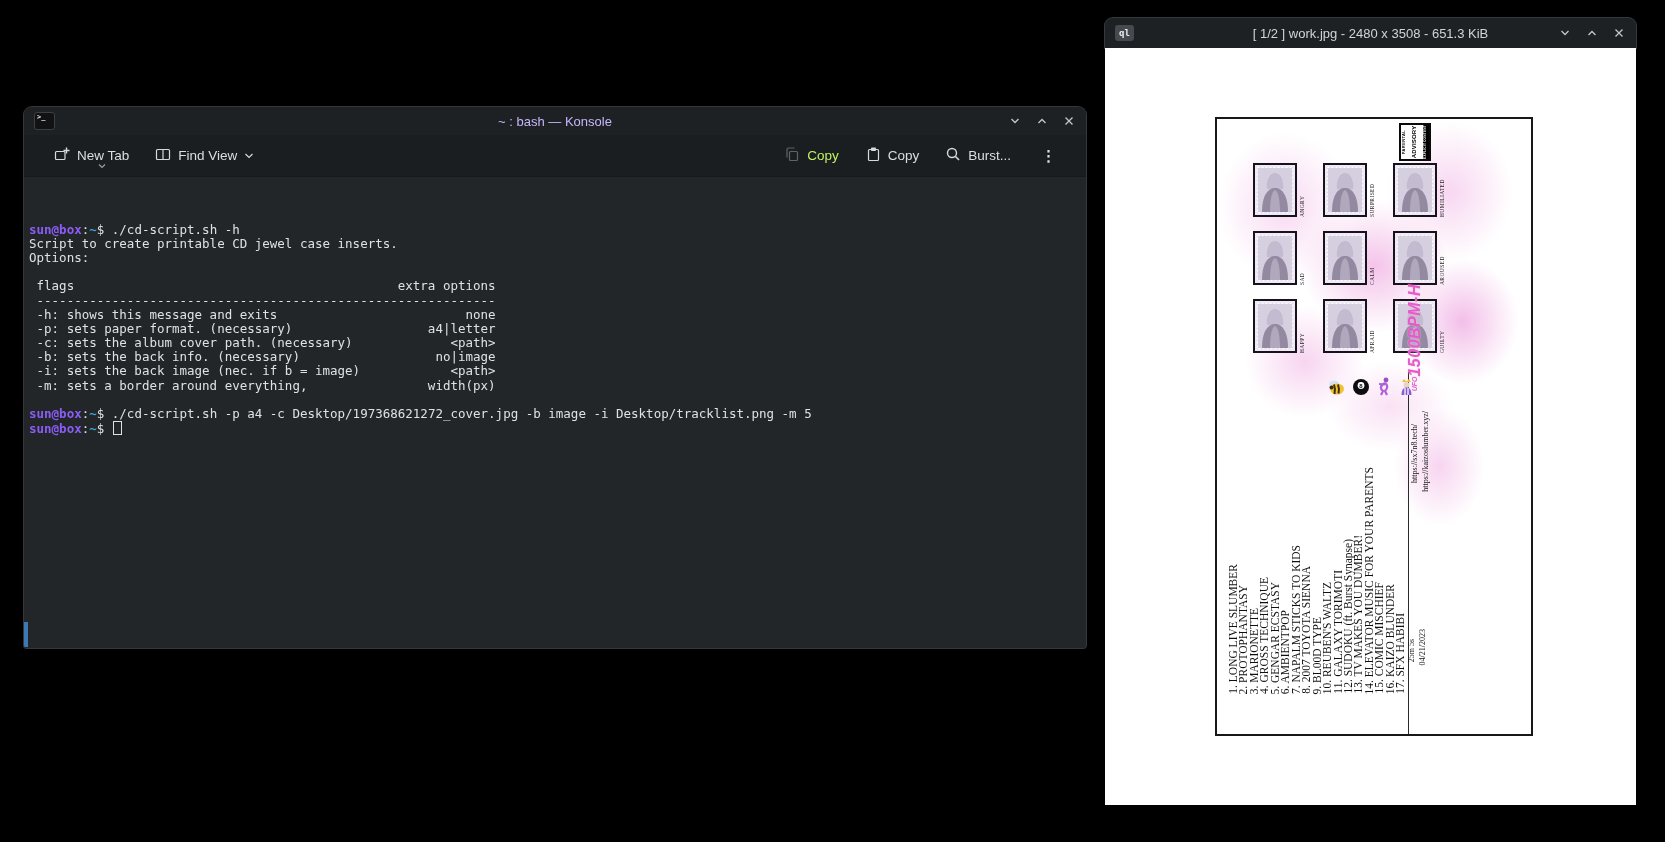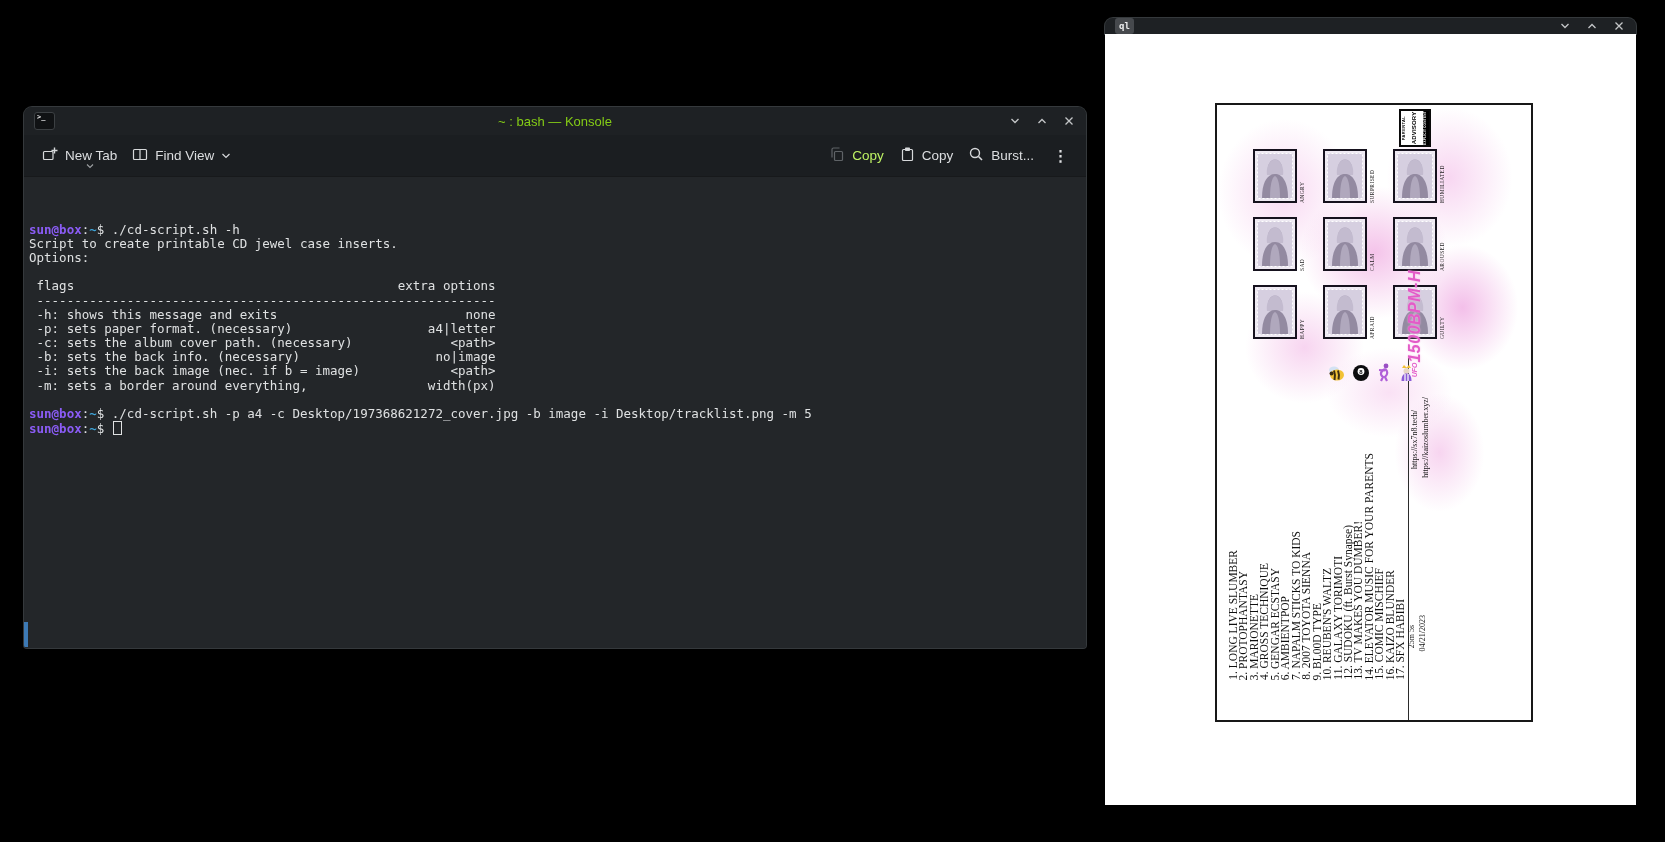--- a/index.html
+++ b/index.html
@@ -8,26 +8,26 @@
 
   
   .konsole{position:absolute;left:24px;top:107px;width:1062px;height:541px;
            background:#232629;border-radius:8px 8px 3px 3px;box-shadow:0 0 0 1px #35393c;
            display:flex;flex-direction:column;}
   .k-titlebar{height:28px;background:#1e2124;border-radius:8px 8px 0 0;
               display:flex;align-items:center;padding:0 10px;position:relative;flex:none;}
   .k-appicon{width:17px;height:15px;background:#101214;border:1px solid #3c4043;border-radius:3px;
              color:#e8e9ea;font-family:"DejaVu Sans Mono",monospace;font-size:7px;font-weight:bold;
              display:flex;align-items:flex-start;justify-content:flex-start;padding:1px 0 0 2px;line-height:7px;}
-  .k-title{position:absolute;left:0;right:0;text-align:center;color:#84cc16;font-size:13px;pointer-events:none;}
+  .k-title{position:absolute;left:0;right:0;text-align:center;color:#c4b5fd;font-size:13px;pointer-events:none;}
   .winbtns{margin-left:auto;display:flex;align-items:center;gap:13px;z-index:2;}
   .winbtn{width:14px;height:14px;display:flex;align-items:center;justify-content:center;cursor:default;}
 
   .k-toolbar{height:41px;background:#1b1e21;display:flex;align-items:center;
-             padding:0 18px;gap:15px;color:#dcdee0;font-size:13.5px;flex:none;
+             padding:0 30px;gap:26px;color:#dcdee0;font-size:13.5px;flex:none;
              border-bottom:1px solid #17191b;}
   .tbtn{display:flex;align-items:center;gap:7px;position:relative;}
   .tbtn.disabled{color:#bef264;}
   .mini-chev{position:absolute;bottom:-7px;left:58%;}
   .tb-spacer{flex:1;}
   .kebab{font-size:15px;font-weight:bold;color:#dcdee0;letter-spacing:0;margin-left:4px;}
 
   .k-term{flex:1;position:relative;background:#232629;padding:3px 0 0 5px;
           font-family:"DejaVu Sans Mono",monospace;font-size:12.5px;line-height:14.2px;
           color:#dfe1e2;white-space:pre;overflow:hidden;border-radius:0 0 3px 3px;}
@@ -35,21 +35,21 @@
   .seg-g{color:#8b5cf6;font-weight:bold;}
   .seg-b{color:#3fa7dc;font-weight:bold;}
   .seg-f{color:#dfe1e2;}
   .cursor{display:inline-block;width:7.5px;height:12px;border:1.4px solid #dfe1e2;
           vertical-align:-2px;margin-left:1px;}
   .k-scrollthumb{position:absolute;left:0;bottom:1px;width:4px;height:25px;background:#3d7ab5;}
 
   
   .viewer{position:absolute;left:1105px;top:18px;width:531px;height:787px;
           display:flex;flex-direction:column;border-radius:8px 8px 0 0;}
-  .v-titlebar{height:16px;background:#1e2124;border-radius:8px 8px 0 0;
+  .v-titlebar{height:30px;background:#1e2124;border-radius:8px 8px 0 0;
               display:flex;align-items:center;padding:0 10px;position:relative;flex:none;
               box-shadow:0 0 0 1px #35393c;}
   .v-appicon{width:19px;height:16px;background:#46494d;border-radius:3px;color:#ecedee;
              font-family:"DejaVu Sans Mono",monospace;font-size:9px;font-weight:bold;
              display:flex;align-items:center;justify-content:center;}
   .v-title{position:absolute;left:0;right:0;text-align:center;color:#d2d4d6;font-size:13px;pointer-events:none;}
   .v-body{flex:1;background:#ffffff;position:relative;}
 
   
   .insert{position:absolute;left:110px;top:69px;width:314px;height:615px;
@@ -181,20 +181,21 @@
   </div>
 
   <div class="k-term">
     <div class="k-scrollthumb"></div>
   <div class="term-line"><span class="seg-g">sun@box</span><span class="seg-f">:</span><span class="seg-b">~</span><span class="seg-f">$ ./cd-script.sh -h</span></div><div class="term-line"><span class="seg-f">Script to create printable CD jewel case inserts.</span></div><div class="term-line"><span class="seg-f">Options:</span></div><div class="term-line"><span class="seg-f"></span></div><div class="term-line"><span class="seg-f"> flags                                           extra options</span></div><div class="term-line"><span class="seg-f"> -------------------------------------------------------------</span></div><div class="term-line"><span class="seg-f"> -h: shows this message and exits                         none</span></div><div class="term-line"><span class="seg-f"> -p: sets paper format. (necessary)                  a4|letter</span></div><div class="term-line"><span class="seg-f"> -c: sets the album cover path. (necessary)             &lt;path&gt;</span></div><div class="term-line"><span class="seg-f"> -b: sets the back info. (necessary)                  no|image</span></div><div class="term-line"><span class="seg-f"> -i: sets the back image (nec. if b = image)            &lt;path&gt;</span></div><div class="term-line"><span class="seg-f"> -m: sets a border around everything,                width(px)</span></div><div class="term-line"><span class="seg-f"></span></div><div class="term-line"><span class="seg-g">sun@box</span><span class="seg-f">:</span><span class="seg-b">~</span><span class="seg-f">$ ./cd-script.sh -p a4 -c Desktop/197368621272_cover.jpg -b image -i Desktop/tracklist.png -m 5</span></div><div class="term-line"><span class="seg-g">sun@box</span><span class="seg-f">:</span><span class="seg-b">~</span><span class="seg-f">$ </span><span class="cursor"></span></div></div>
 </div>
 
 <div class="viewer">
   <div class="v-titlebar">
     <div class="v-appicon">ql</div>
+    <div class="v-title">[ 1/2 ] work.jpg - 2480 x 3508 - 651.3 KiB</div>
     <div class="winbtns">
       <span class="winbtn">
         <svg width="12" height="12" viewBox="0 0 12 12">
             <path d="M2.5 4 L6 7.5 L9.5 4" stroke="#c4c6c8" stroke-width="1.3" fill="none"></path>
           </svg>
       </span>
       <span class="winbtn">
         <svg width="12" height="12" viewBox="0 0 12 12">
             <path d="M2.5 8 L6 4.5 L9.5 8" stroke="#c4c6c8" stroke-width="1.3" fill="none"></path>
           </svg>

